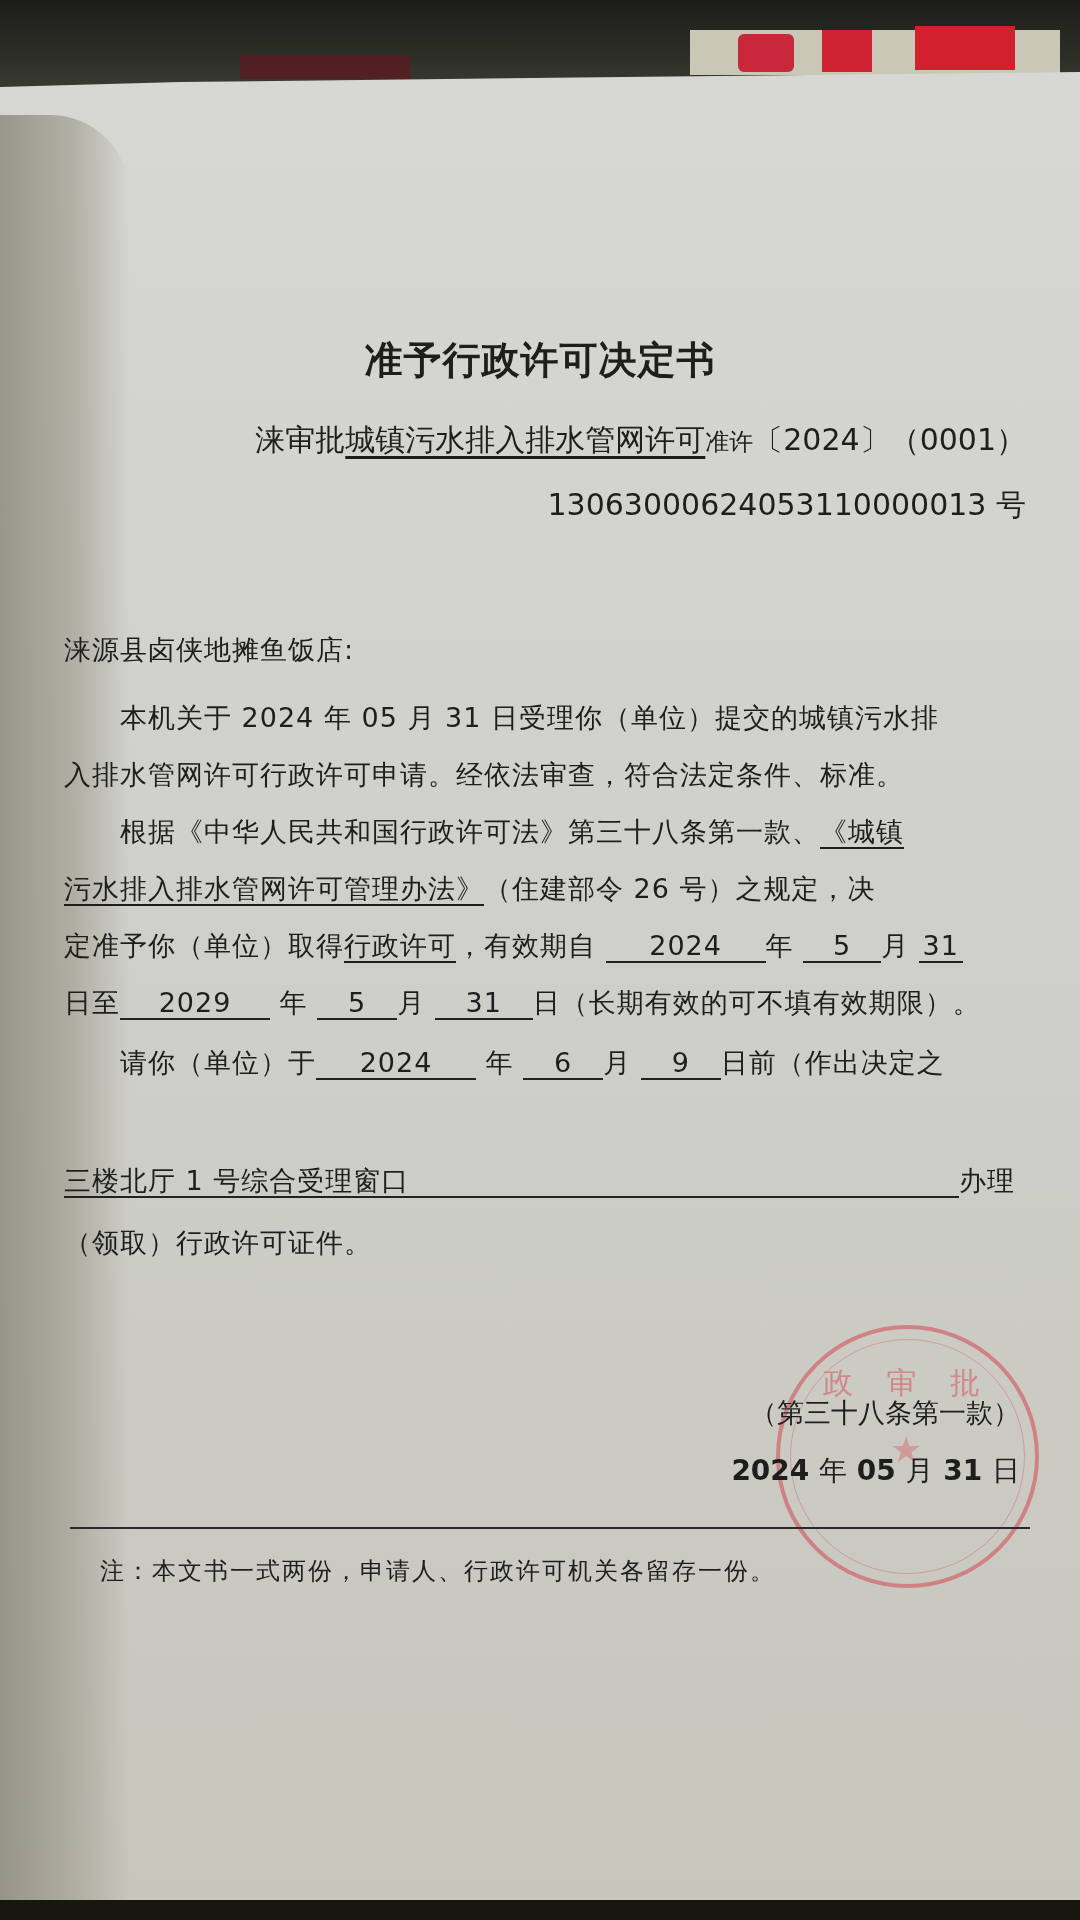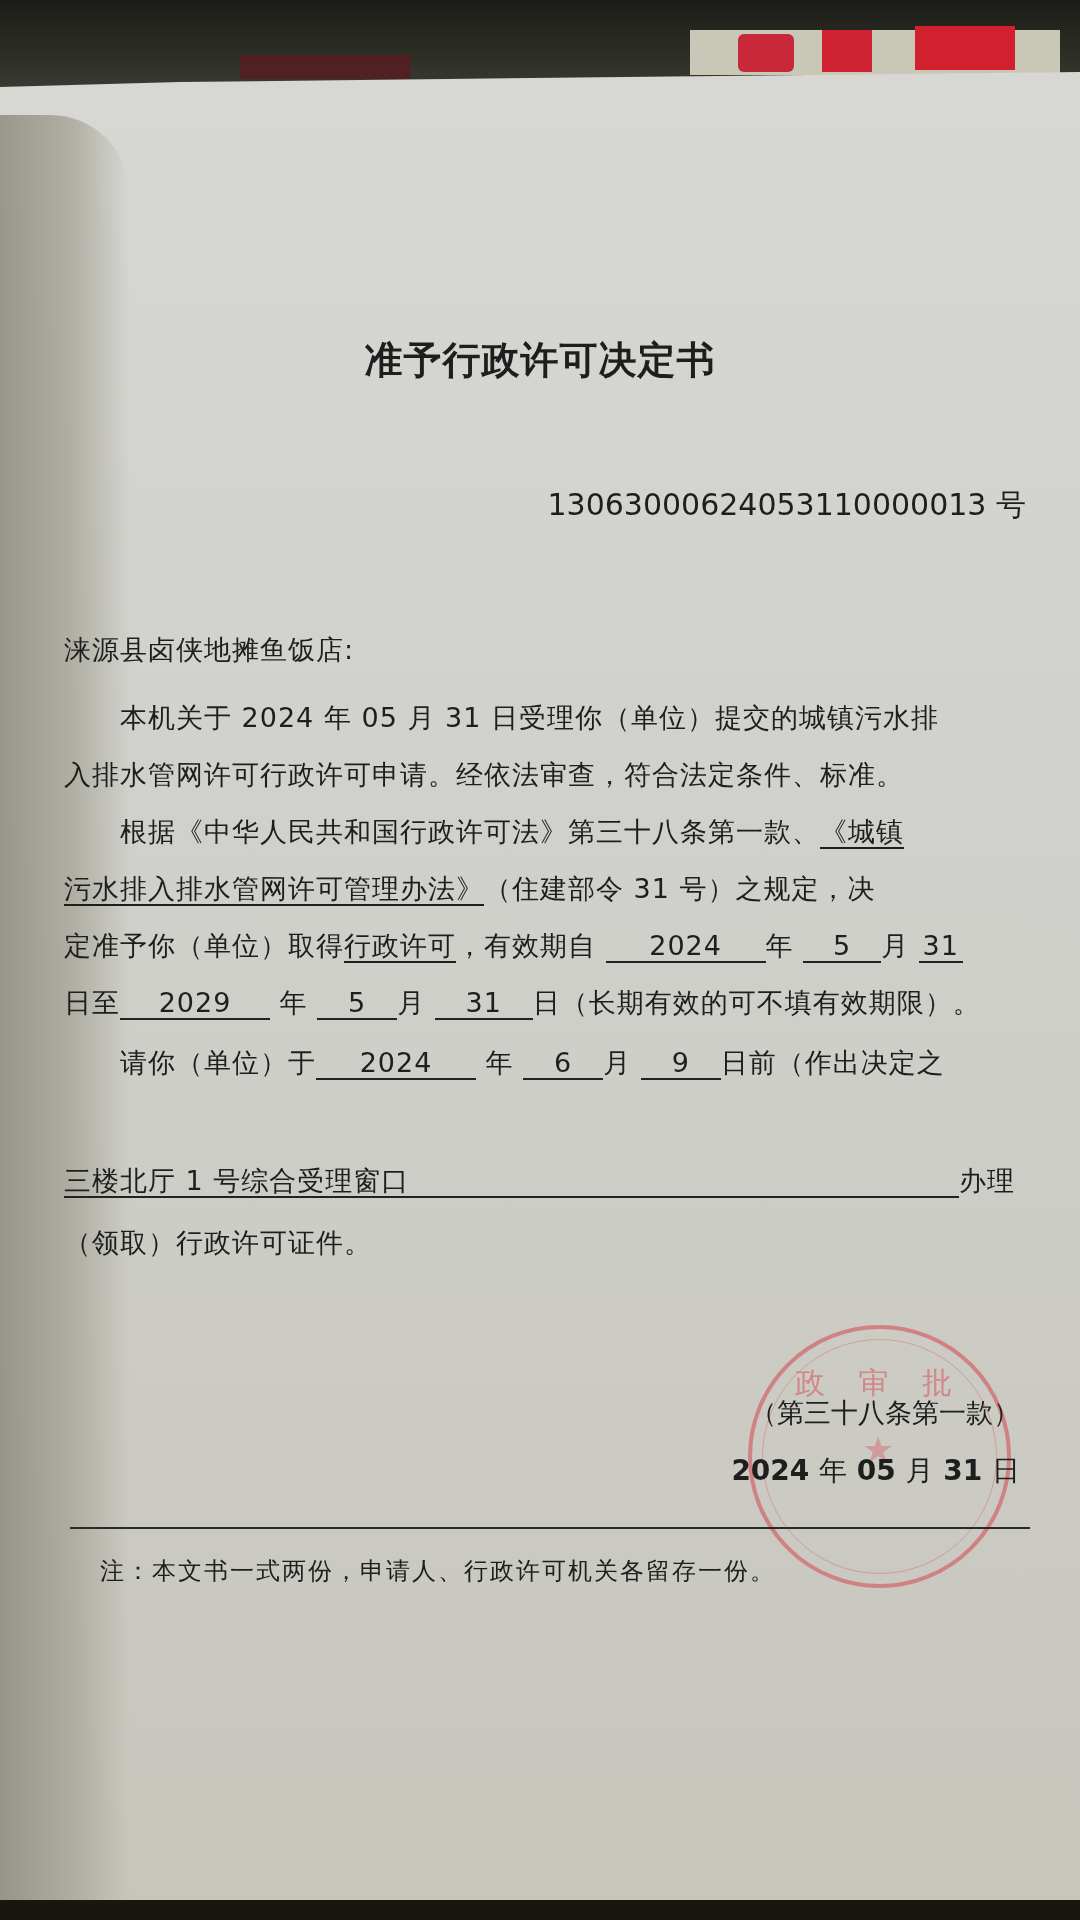--- a/index.html
+++ b/index.html
@@ -58,21 +58,21 @@
     position:absolute; left:64px; width:970px; font-size:27px; white-space:nowrap;
     font-family:"DejaVu Sans","Liberation Sans",sans-serif;
     letter-spacing:1px;
   }
   .indent { padding-left:56px; }
   .ul { text-decoration:underline; text-underline-offset:6px; }
   .blank {
     display:inline-block; border-bottom:2px solid #222; text-align:center; line-height:30px;
   }
   .stamp {
-    position:absolute; left:748px; top:1325px; width:255px; height:255px;
+    position:absolute; left:776px; top:1325px; width:255px; height:255px;
     border:4px solid rgba(214,70,80,.55); border-radius:50%;
   }
   .stamp-inner {
     position:absolute; left:10px; top:10px; right:10px; bottom:10px;
     border:1px solid rgba(214,70,80,.35); border-radius:50%;
   }
   .stamp-text {
     position:absolute; left:0; top:34px; width:100%; text-align:center;
     color:rgba(214,70,80,.5); font-size:30px; letter-spacing:12px;
     font-family:"DejaVu Sans","Liberation Sans",sans-serif;
@@ -107,34 +107,37 @@
 <div class="bg-red3"></div>
 <div class="bg-red4"></div>
 
 <div class="paper"></div>
 <div class="shadow-left"></div>
 <div class="bg-bottom"></div>
 
 <div class="doc">
   <div class="title">准予行政许可决定书</div>
 
+  <div class="ref-line">
+    <span>涞审批</span><span class="u">城镇污水排入排水管网许可</span><span class="small">准许</span><span>〔2024〕</span><span>（0001）</span>
+  </div>
   <div class="ref-no">
     <span>13063000624053110000013</span> <span>号</span>
   </div>
 
   <div class="line" style="top:632px;">涞源县卤侠地摊鱼饭店:</div>
 
   <div class="line indent" style="top:700px;">本机关于 2024 年 05 月 31 日受理你（单位）提交的城镇污水排</div>
   <div class="line" style="top:757px;">入排水管网许可行政许可申请。经依法审查，符合法定条件、标准。</div>
 
   <div class="line indent" style="top:814px;">
     <span>根据《中华人民共和国行政许可法》第三十八条第一款、</span><span class="ul">《城镇</span>
   </div>
   <div class="line" style="top:871px;">
-    <span class="ul">污水排入排水管网许可管理办法》</span><span>（住建部令 31 号）之规定，决</span>
+    <span class="ul">污水排入排水管网许可管理办法》</span><span>（住建部令 26 号）之规定，决</span>
   </div>
   <div class="line" style="top:928px;">
     <span>定准予你（单位）取得</span><span class="ul">行政许可</span><span>，有效期自</span>
     <span class="blank" style="width:160px;">2024</span><span>年</span>
     <span class="blank" style="width:78px;">5</span><span>月</span>
     <span class="blank" style="width:44px;">31</span>
   </div>
   <div class="line" style="top:985px;">
     <span>日至</span><span class="blank" style="width:150px;">2029</span>
     <span>年</span>

